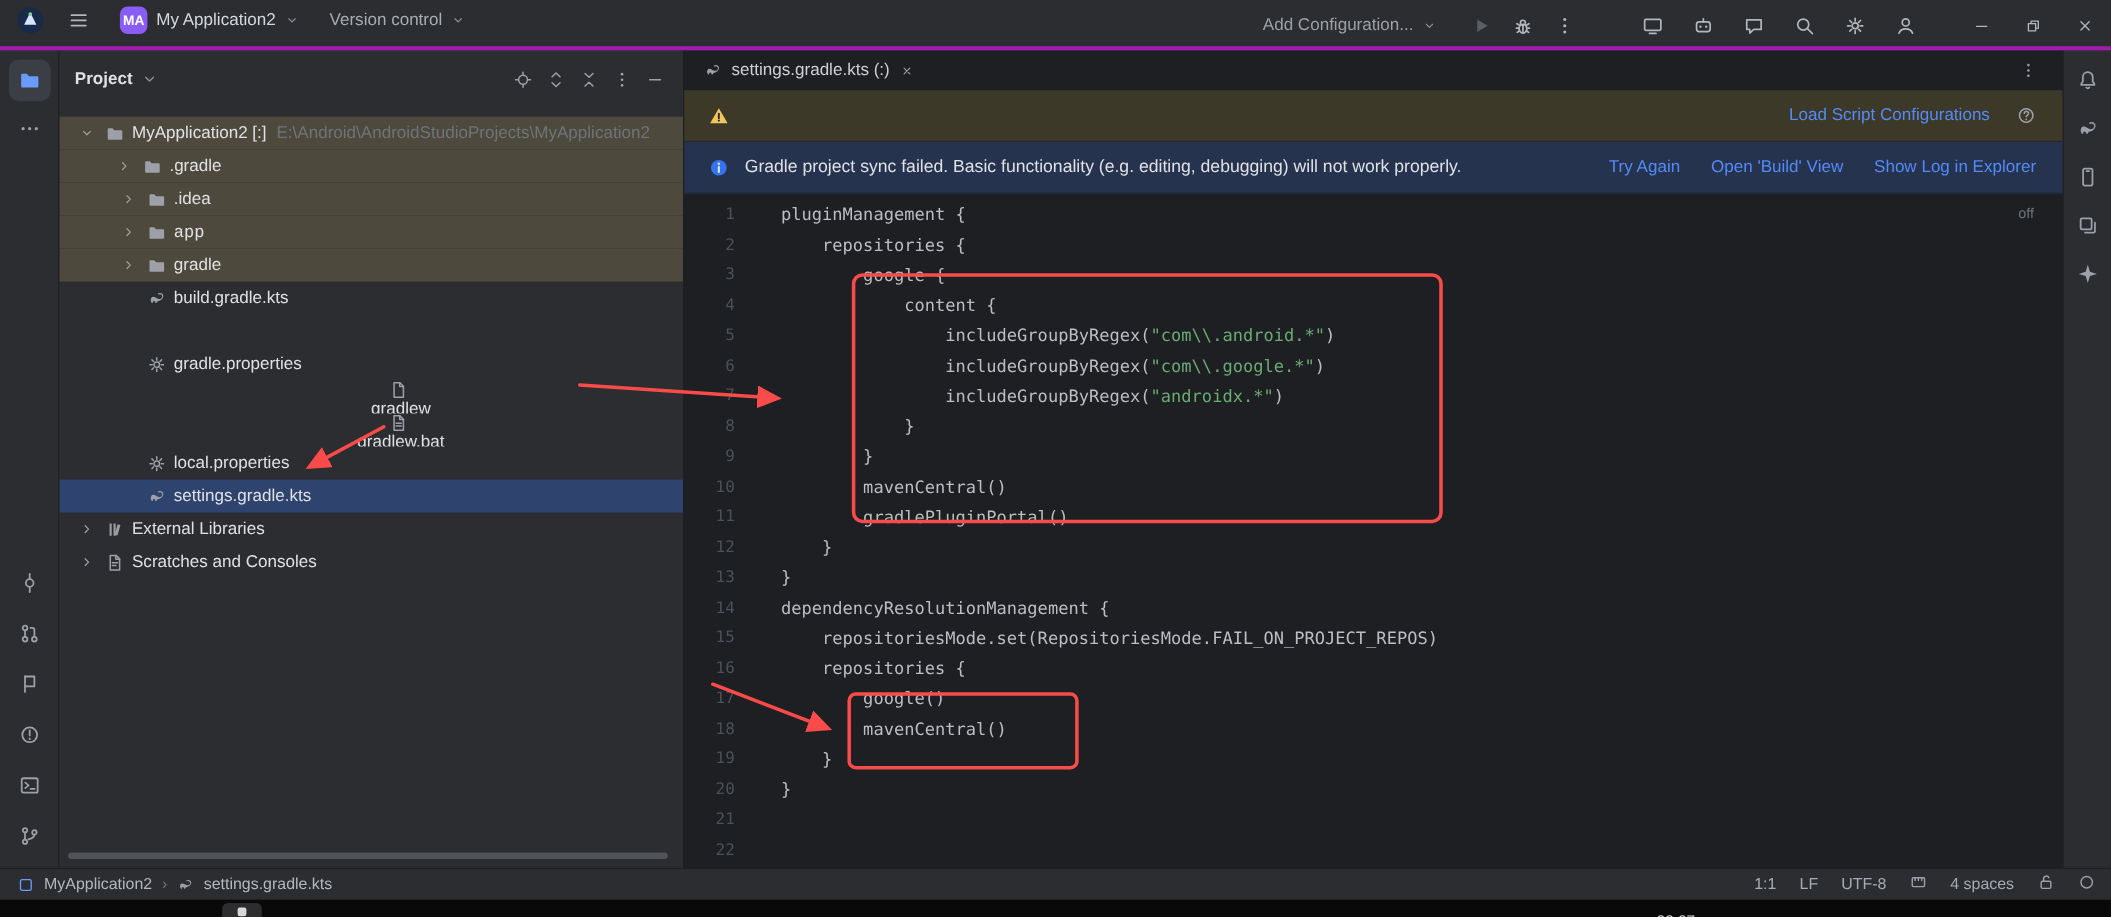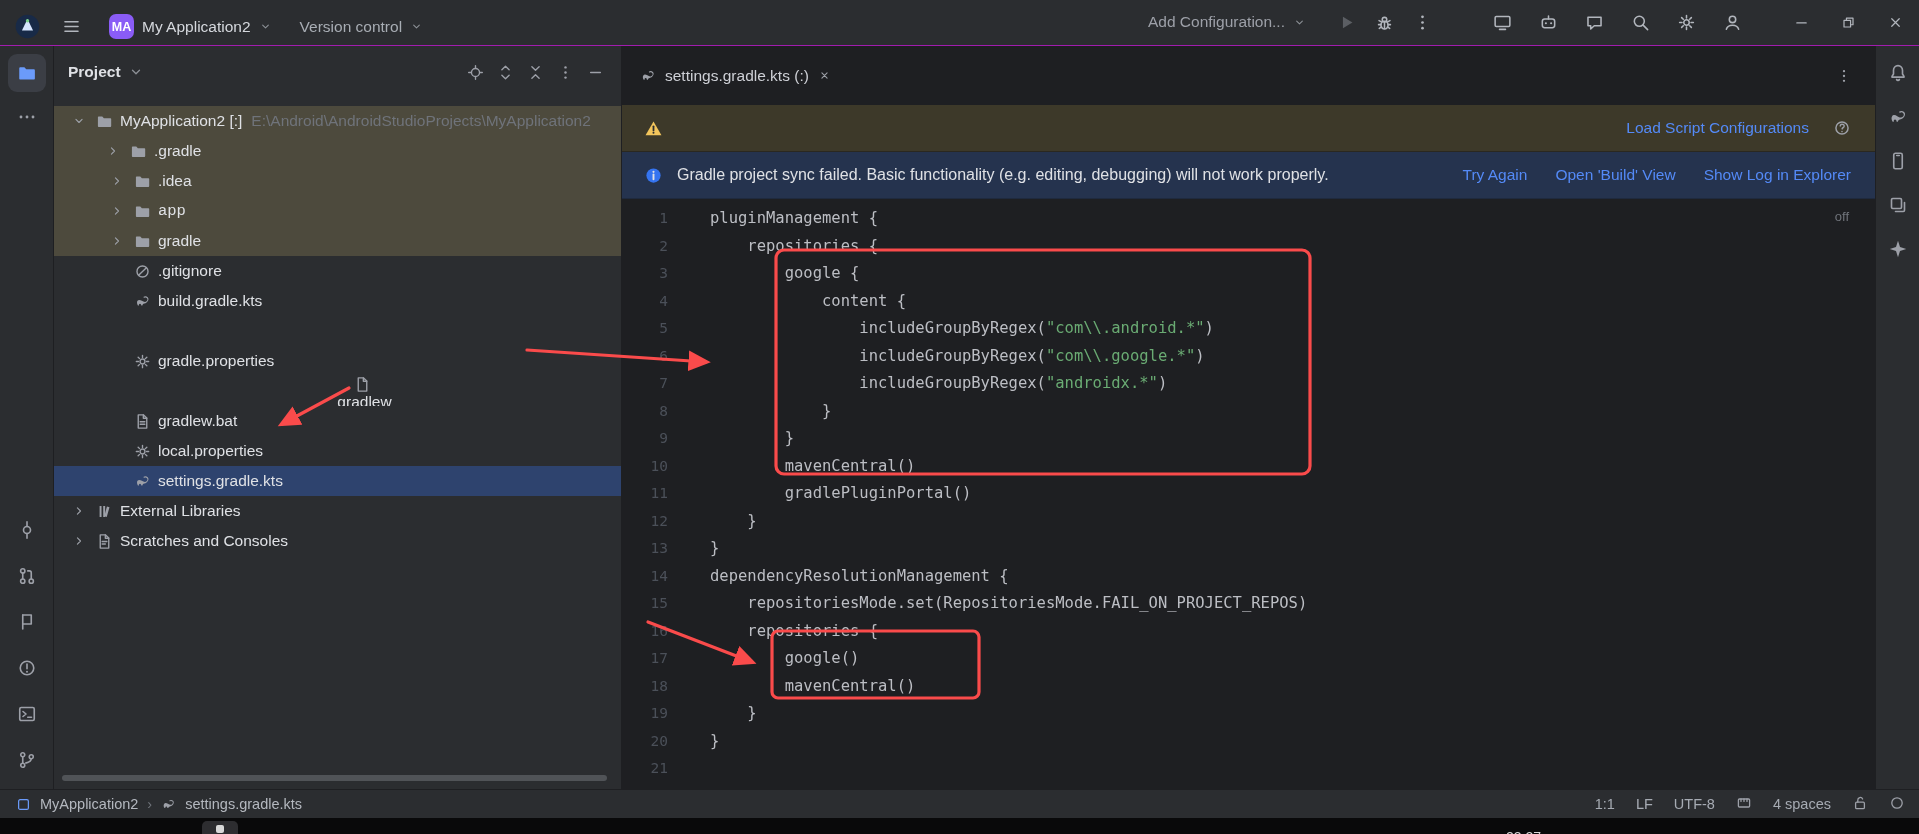--- a/index.html
+++ b/index.html
@@ -5,21 +5,21 @@
   *{margin:0;padding:0;box-sizing:border-box}
   html,body{width:1919px;height:834px;overflow:hidden}
   body{background:#1e1f22;font-family:"Liberation Sans",sans-serif;color:#dfe1e5;position:relative;font-size:15px;
        --c-annotation:#fa4b4b;--c-link:#548af7;--c-selected_row:#2e436e;--c-modified_row:#4d4a3d;--c-string:#6aab73;--c-badge:#8a5cf6;}
   button{font:inherit;background:none;border:none;color:inherit;padding:0;cursor:default}
   a{text-decoration:none;cursor:default}
   .ic{display:inline-flex;align-items:center;justify-content:center}
   .ic svg{width:16px;height:16px;display:block}
 
   
-  #titlebar{height:46px;background:#2b2d30;border-bottom:1px solid #a21caf;display:flex;align-items:flex-end}
+  #titlebar{height:46px;background:#2b2d30;border-bottom:4px solid #a21caf;display:flex;align-items:flex-start}
   .tb-left{display:flex;align-items:center;gap:12px;padding-left:14px}
   .as-logo svg{width:27px;height:27px}
   .tb-iconbtn{width:36px;height:36px;display:flex;align-items:center;justify-content:center;border-radius:8px;color:#b2b6bd}
   .tb-iconbtn .ic svg{width:19px;height:19px}
   .tb-iconbtn.disabled{color:#5b5e63}
   .tb-widget{display:flex;align-items:center;gap:8px;padding:6px 8px;border-radius:8px;font-size:15.5px;color:#d5d8dd}
   .tb-widget .chev svg{width:13px;height:13px}
   .chev{color:#8c9096}
   .tb-label.dim{color:#a8adb4}
   .tb-label.dimmer{color:#9da0a8}
@@ -58,21 +58,21 @@
   .tree-ic svg{width:17px;height:17px}
   .tree-label{margin-left:4px}
   .tree-label.bold{font-weight:400}
   .tree-path{margin-left:9px;color:#6f737a}
   .bg-modified{background:var(--c-modified_row)}
   .bg-selected{background:var(--c-selected_row)}
   .h-scrollbar{position:absolute;bottom:8px;left:8px;width:545px;height:6px;border-radius:3px;background:#505357}
 
   
   #editor{flex:1;display:flex;flex-direction:column;background:#1e1f22;position:relative;min-width:0}
-  .tabbar{height:59px;display:flex;align-items:center;flex:none}
+  .tabbar{height:36px;display:flex;align-items:center;flex:none}
   .tab{height:100%;display:flex;align-items:center;gap:9px;padding:0 16px 0 18px;color:#ced0d6;font-size:15.5px}
   .tab-ic{color:#9da0a8}
   .tab-close{color:#9da0a8}
   .tab-close svg{width:13px;height:13px}
   .tabbar-kebab{margin-left:auto;margin-right:16px;width:30px;height:30px;display:flex;align-items:center;justify-content:center;color:#9da0a8}
   .banner{height:47px;display:flex;align-items:center;gap:14px;padding:0 24px 0 22px;font-size:16px;flex:none}
   .banner.warn{background:#3d3929;border-bottom:1px solid #2a2820}
   .banner.info{background:#25334e;border-bottom:1px solid #1f2a3e}
   .banner .spacer{flex:1}
   .b-ic svg{width:19px;height:19px}
@@ -451,30 +451,20 @@
             <svg viewBox="0 0 16 16" fill="none" stroke="currentColor" stroke-width="1.3" stroke-linecap="round" stroke-linejoin="round">
               <path d="M1.8 4.2c0-.5.4-.9.9-.9h3.2l1.5 1.7h6c.5 0 .9.4.9.9v6.4c0 .5-.4.9-.9.9H2.7c-.5 0-.9-.4-.9-.9Z" fill="currentColor" stroke="none"></path>
             </svg>
           </span>
           <span class="tree-label">gradle</span>
         </div>
         <div class="tree-row" style="padding-left: 50px;">
           <span class="tree-chev"></span>
           <span class="tree-ic">
             <svg viewBox="0 0 16 16" fill="none" stroke="currentColor" stroke-width="1.3" stroke-linecap="round" stroke-linejoin="round">
-              <circle cx="8" cy="8" r="5.2"></circle>
-              <path d="M4.6 11.4 11.4 4.6"></path>
-            </svg>
-          </span>
-          <span class="tree-label">.gitignore</span>
-        </div>
-        <div class="tree-row" style="padding-left: 50px;">
-          <span class="tree-chev"></span>
-          <span class="tree-ic">
-            <svg viewBox="0 0 16 16" fill="none" stroke="currentColor" stroke-width="1.3" stroke-linecap="round" stroke-linejoin="round">
               <path d="M12.9 4c-1.1-1.1-2.9-1.2-4.1-.2l.7.9c.8-.7 2-.6 2.7.2.7.8.6 2-.4 2.9-1.4 1.2-2.9.3-4.4-.5C5.9 6.5 4.3 5.9 3.3 7.4c-.8 1.2-.5 3 .4 4.3h1c-.3-.9.1-1.7.9-1.7s1.1.7 1.3 1.7h1c.4-2.1 2.6-1.3 4.2-2.9 1.6-1.5 2.1-3.5.8-4.8z" fill="currentColor" stroke="none"></path>
             </svg>
           </span>
           <span class="tree-label">build.gradle.kts</span>
         </div>
         <div class="tree-row" style="padding-left: 50px; margin-top: 30px;">
           <span class="tree-chev"></span>
           <span class="tree-ic">
             <svg viewBox="0 0 16 16" fill="none" stroke="currentColor" stroke-width="1.3" stroke-linecap="round" stroke-linejoin="round">
               <circle cx="8" cy="8" r="2.3"></circle>
@@ -486,21 +476,21 @@
         <div class="tree-row" style="padding-left: 50px; flex-direction: column;">
           <span class="tree-chev"></span>
           <span class="tree-ic">
             <svg viewBox="0 0 16 16" fill="none" stroke="currentColor" stroke-width="1.3" stroke-linecap="round" stroke-linejoin="round">
               <path d="M4 1.8h5l3 3v9.4H4Z"></path>
               <path d="M8.8 1.8v3.2H12"></path>
             </svg>
           </span>
           <span class="tree-label">gradlew</span>
         </div>
-        <div class="tree-row" style="padding-left: 50px;">
+        <div class="tree-row" style="padding-left: 50px; flex-direction: column;">
           <span class="tree-chev"></span>
           <span class="tree-ic">
             <svg viewBox="0 0 16 16" fill="none" stroke="currentColor" stroke-width="1.3" stroke-linecap="round" stroke-linejoin="round">
               <path d="M4 1.8h5l3 3v9.4H4Z"></path>
               <path d="M8.8 1.8v3.2H12M5.8 8.2h4.4M5.8 10.6h4.4"></path>
             </svg>
           </span>
           <span class="tree-label">gradlew.bat</span>
         </div>
         <div class="tree-row" style="padding-left: 50px;">

